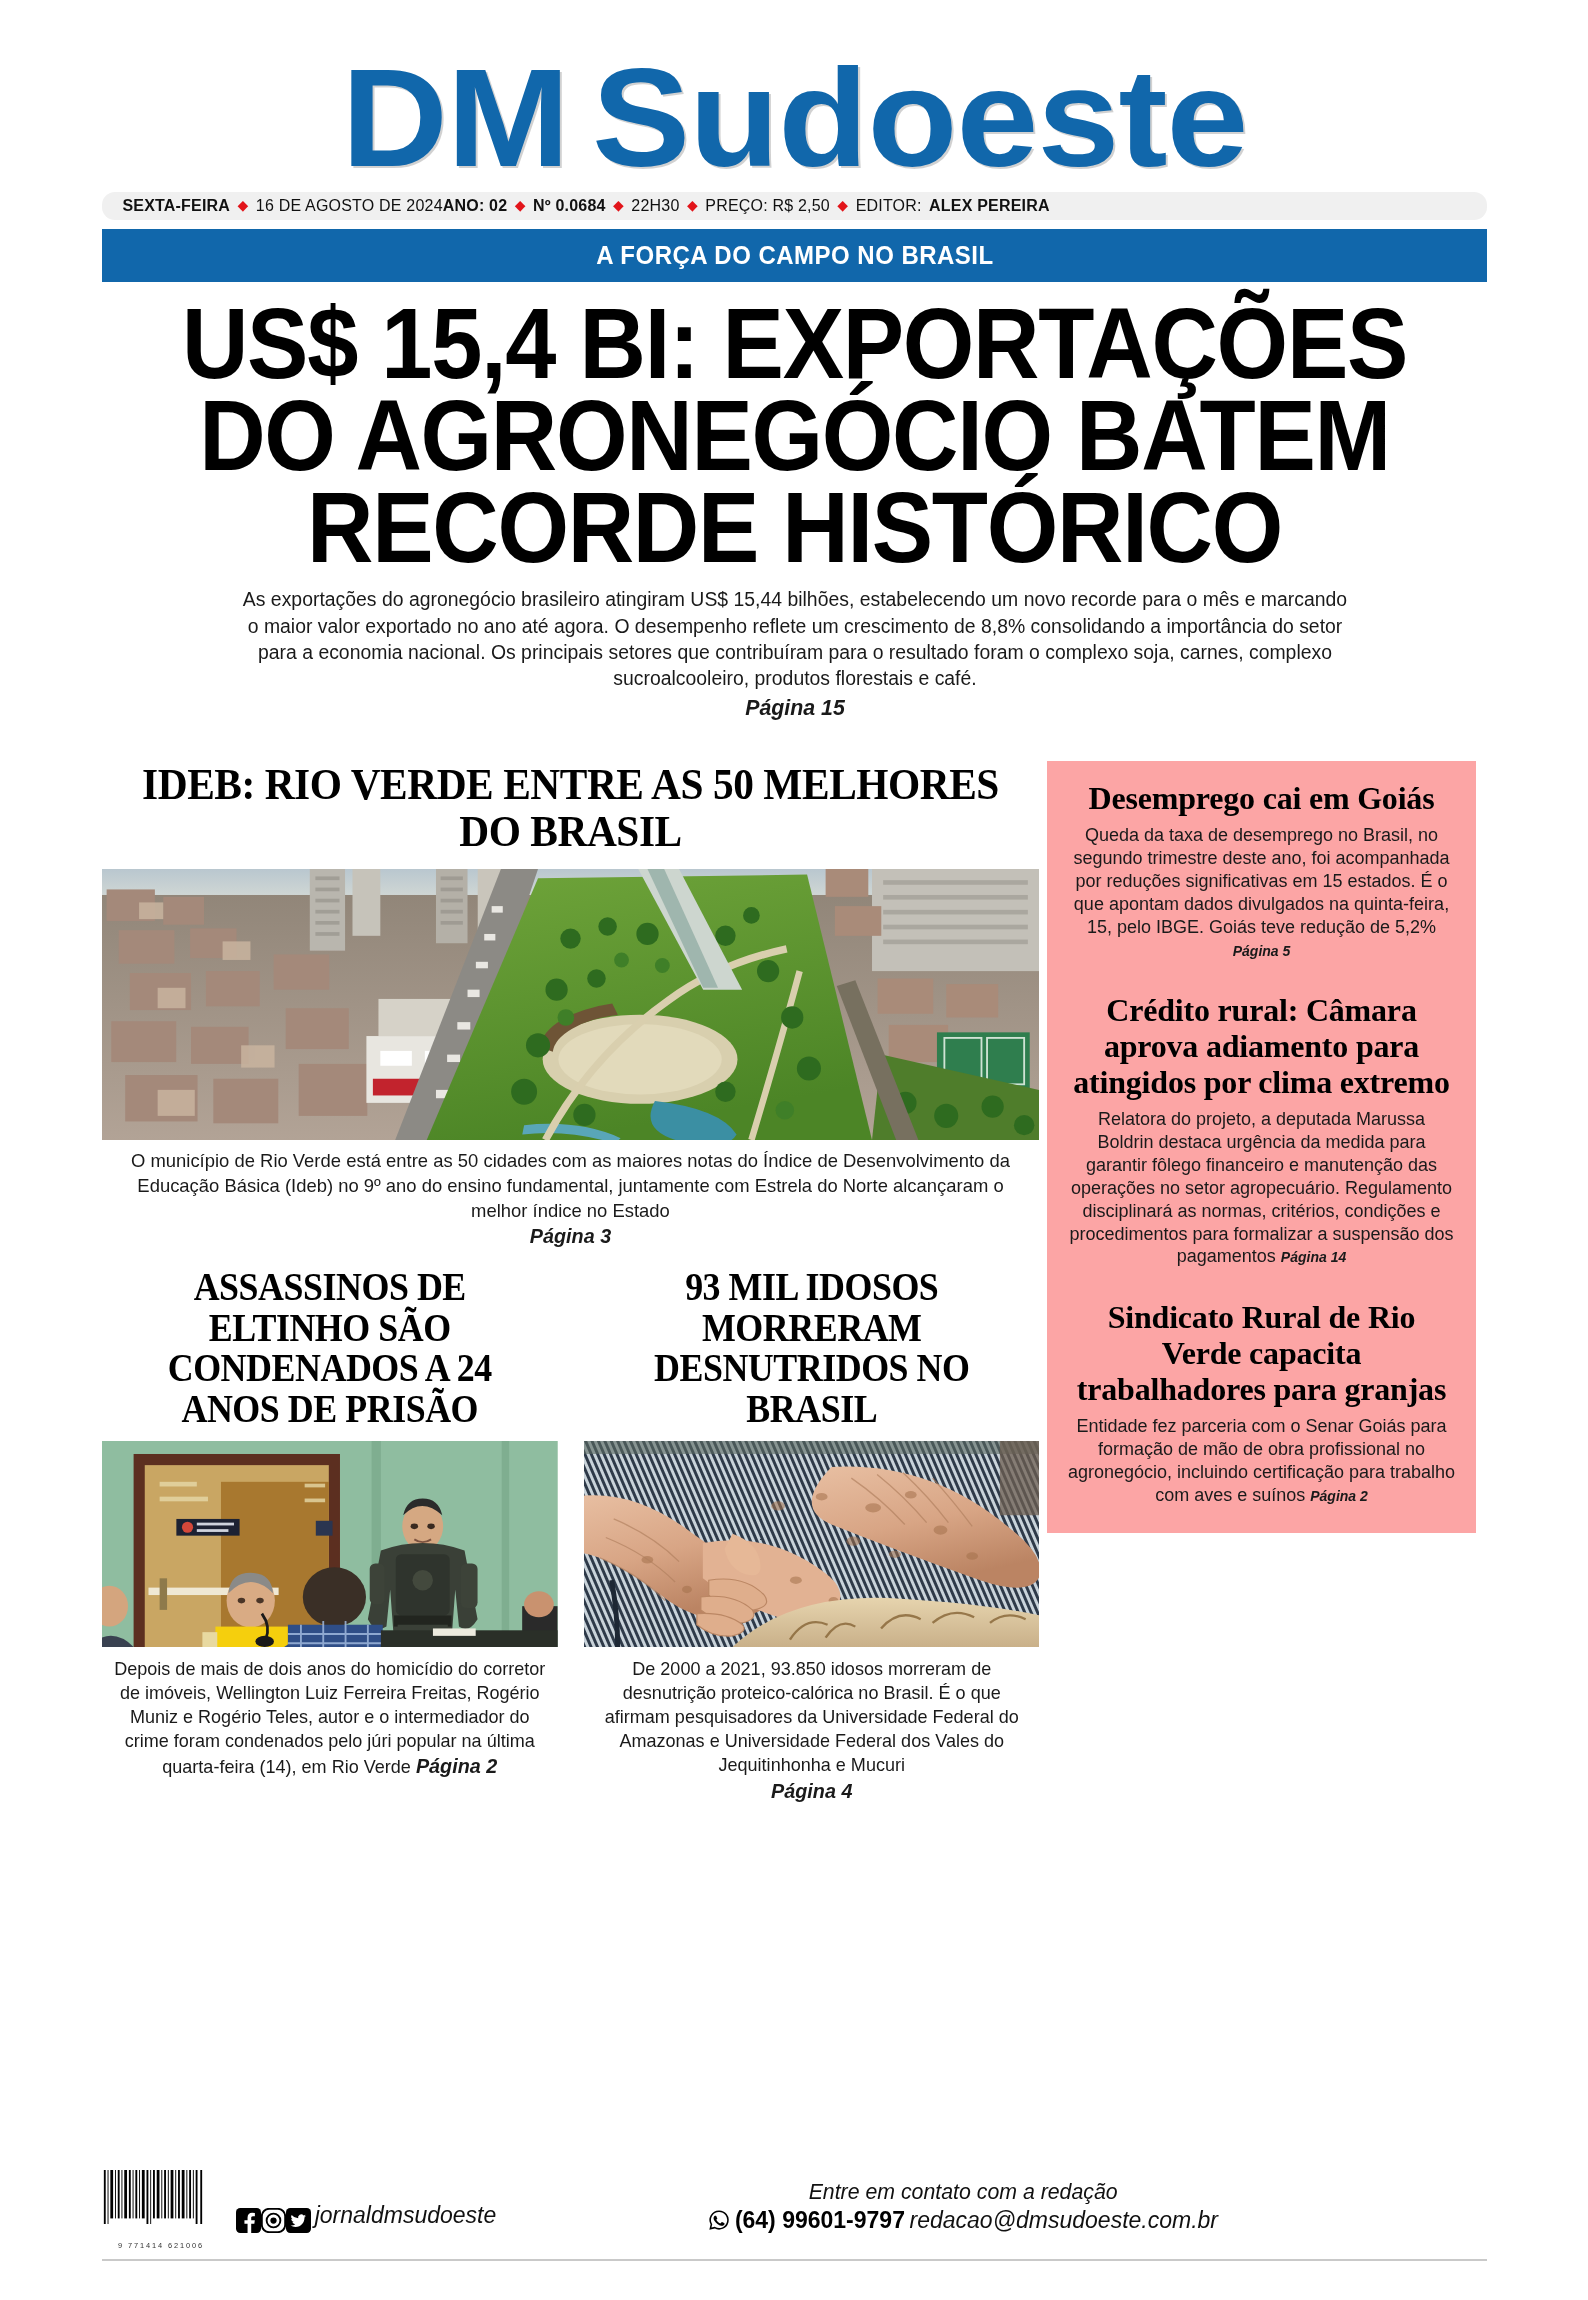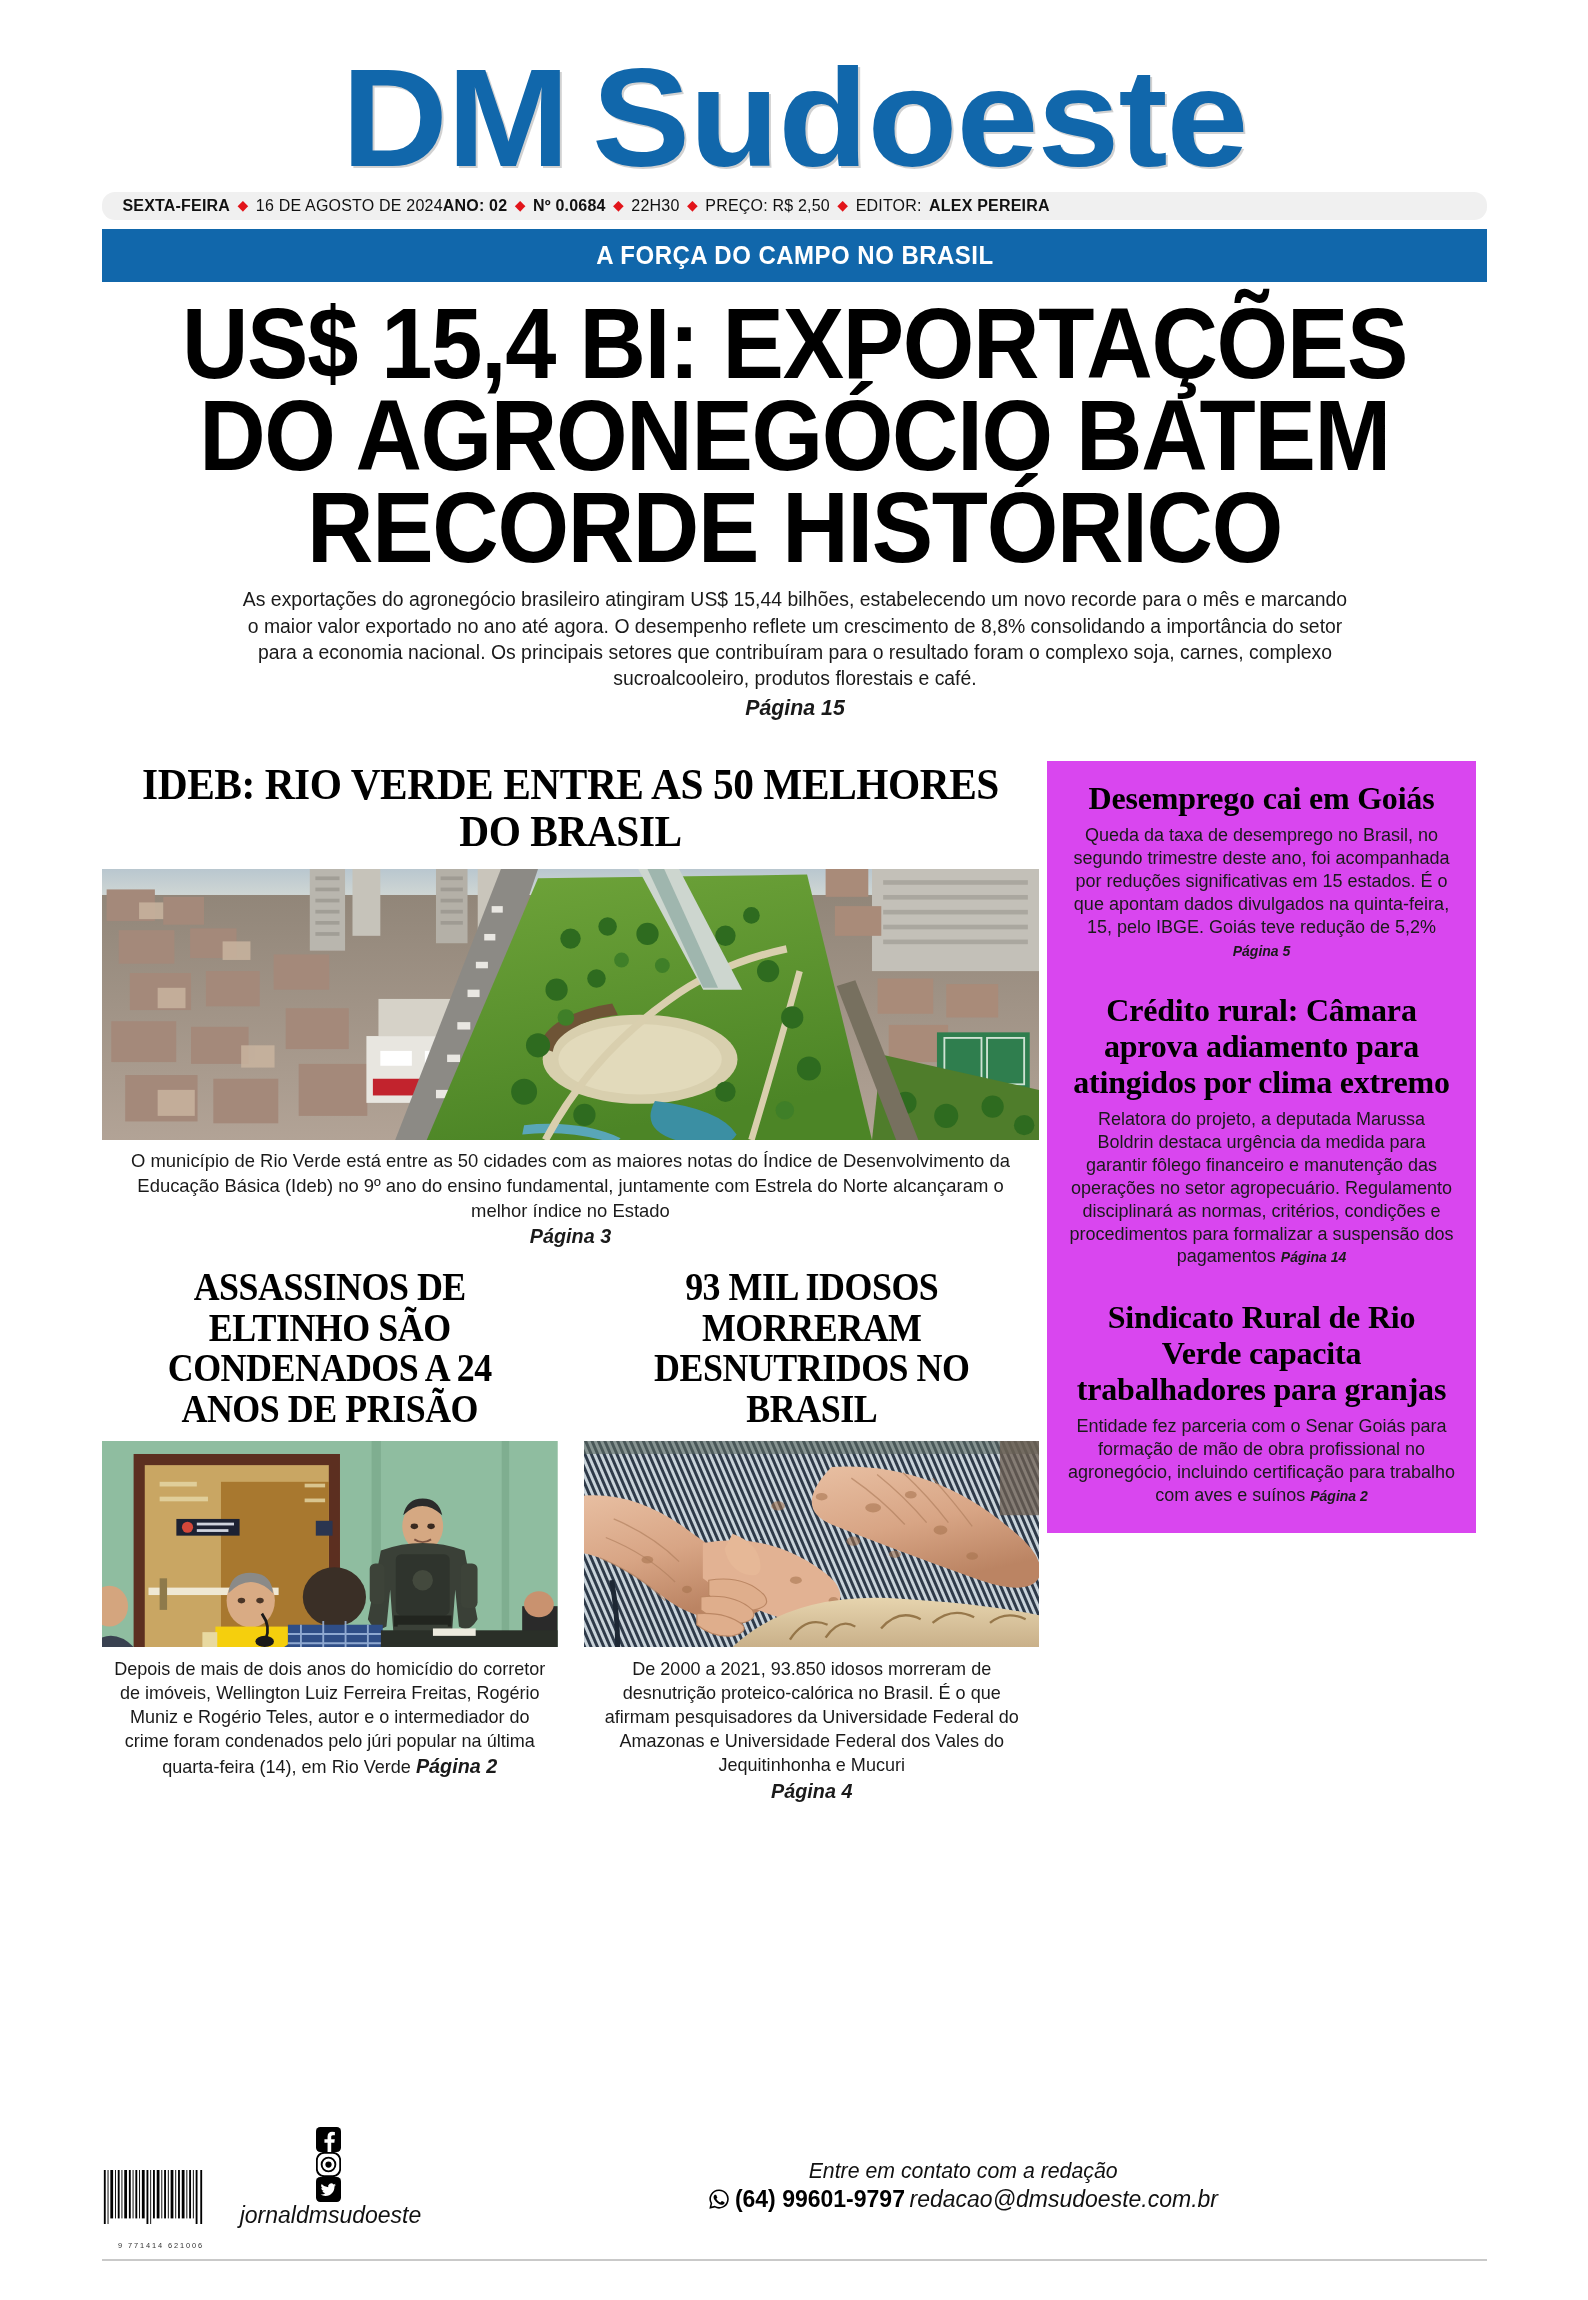--- a/index.html
+++ b/index.html
@@ -103,21 +103,21 @@
   
   .body-grid {
     margin-top: 39px;
     display: flex;
     gap: 8px;
     align-items: flex-start;
   }
   .col-left { width: 937px; flex: 0 0 937px; }
   .col-right {
     width: 429px; flex: 0 0 429px;
-    background: #d946ef;
+    background: #fca5a5;
     padding: 20.4px 20.4px 26px;
   }
 
   
   .sec-head {
     font-family: "Liberation Serif", serif;
     font-weight: 700;
     font-size: 45px;
     line-height: 1.06;
     text-align: center;
@@ -183,21 +183,21 @@
   .barcode { width: 102px; }
   .barcode-bars { height: 54px; display: flex; align-items: stretch; gap: 0; }
   .barcode-num {
     font-family: "Liberation Sans", sans-serif;
     font-size: 7.4px;
     letter-spacing: 1.9px;
     text-align: right;
     margin-top: 17px;
     color: #333;
   }
-  .socials { display: flex; align-items: center; padding-bottom: 11px; flex-direction: column; }
+  .socials { display: flex; align-items: center; padding-bottom: 11px; }
   .soc-icon { width: 25px; height: 25px; display: block; }
   .handle {
     font-family: "Liberation Sans Narrow", "Liberation Sans", sans-serif;
     font-style: italic;
     font-size: 23px;
     padding-bottom: 9.3px;
     margin-left: 3.7px;
     color: #111;
   }
   .foot-right { text-align: center; padding-right: 269px; padding-bottom: 5.6px; }

